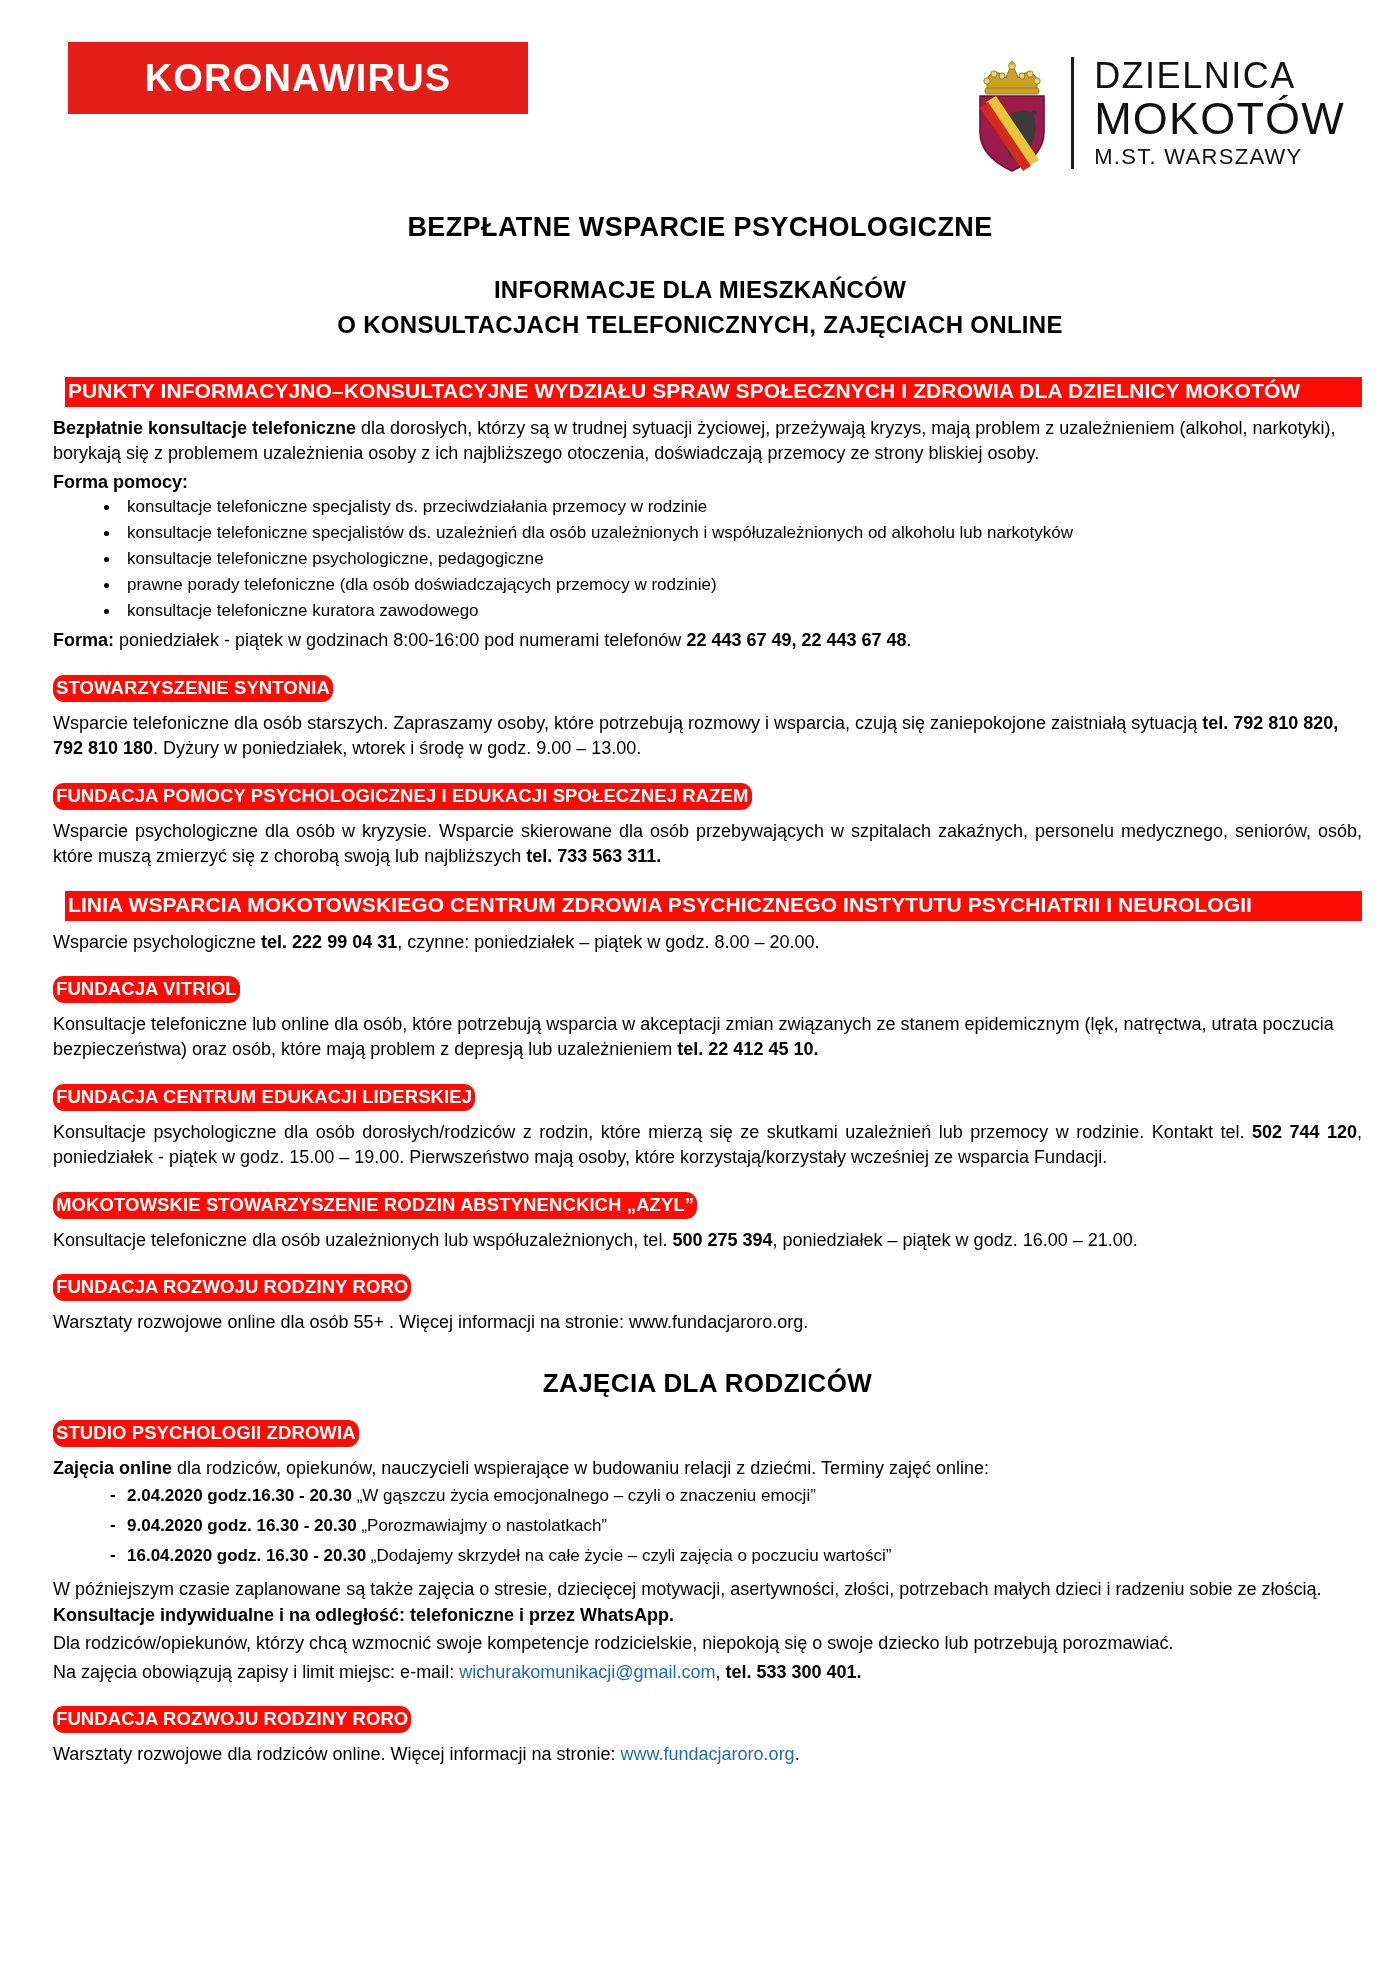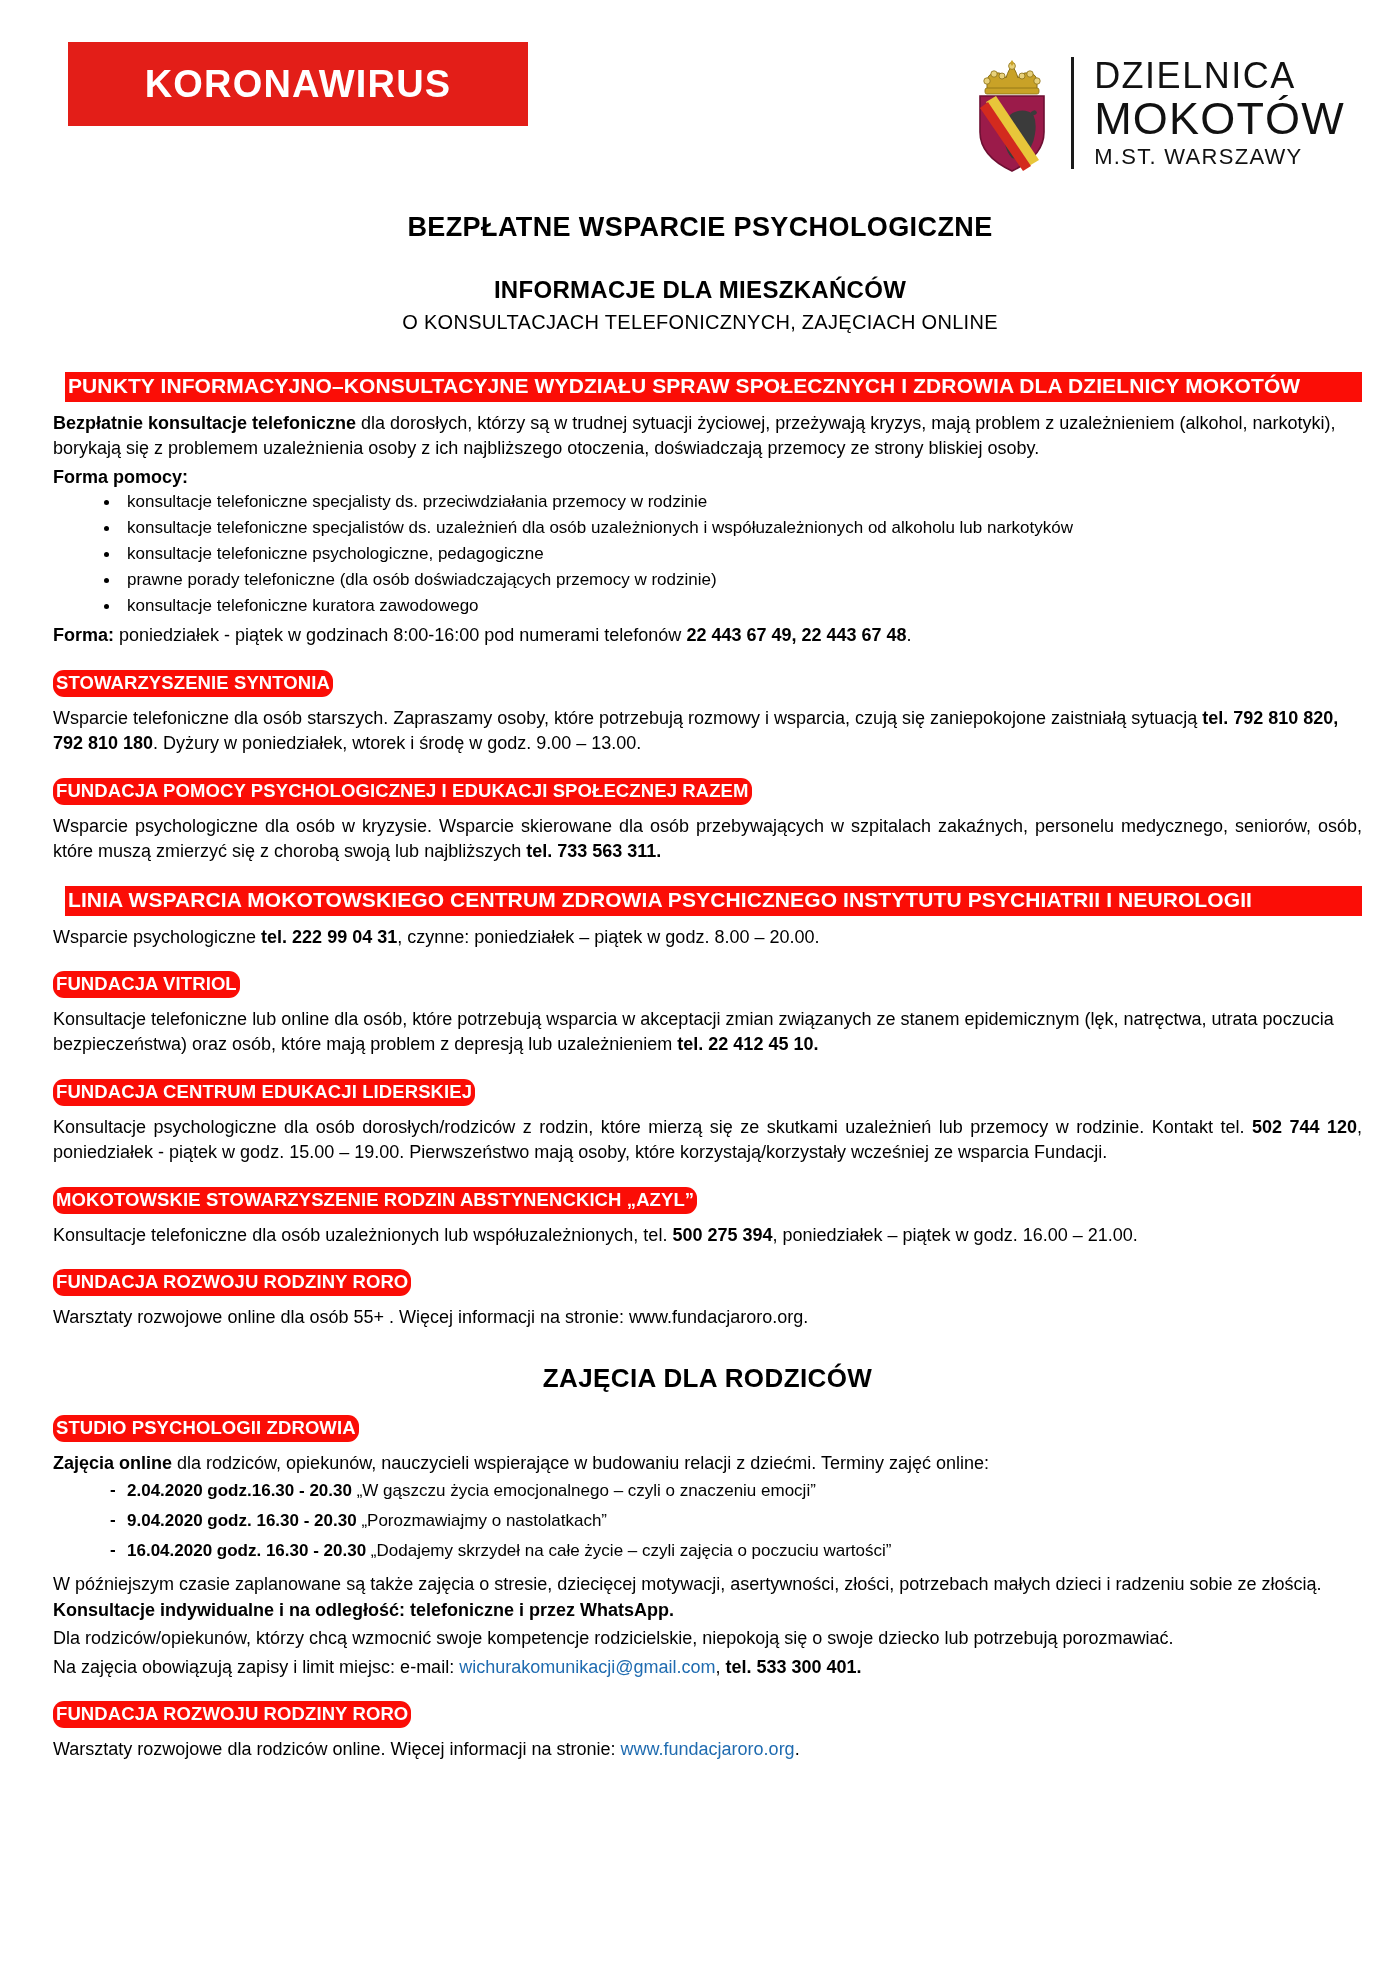--- a/index.html
+++ b/index.html
@@ -27,21 +27,21 @@
   
   .header {
     position: relative;
     height: 160px;
   }
   .koronawirus-banner {
     position: absolute;
     left: 68px;
     top: 42px;
     width: 460px;
-    height: 84px;
+    height: 72px;
     background: #E31E18;
     display: flex;
     align-items: center;
     justify-content: center;
   }
   .koronawirus-banner .kw-text {
     color: #ffffff;
     font-size: 38px;
     font-weight: bold;
     letter-spacing: 1.2px;
@@ -106,22 +106,22 @@
     font-weight: bold;
     letter-spacing: 0.4px;
   }
   .title-sub1 {
     font-size: 24px;
     font-weight: bold;
     margin-top: 33px;
     letter-spacing: 0.3px;
   }
   .title-sub2 {
-    font-size: 20px;
-    font-weight: normal;
+    font-size: 24px;
+    font-weight: bold;
     margin-top: 7px;
     letter-spacing: 0.3px;
   }
 
   
   .content {
     margin: 0;
     padding: 0 38px 0 53px;
   }
 

